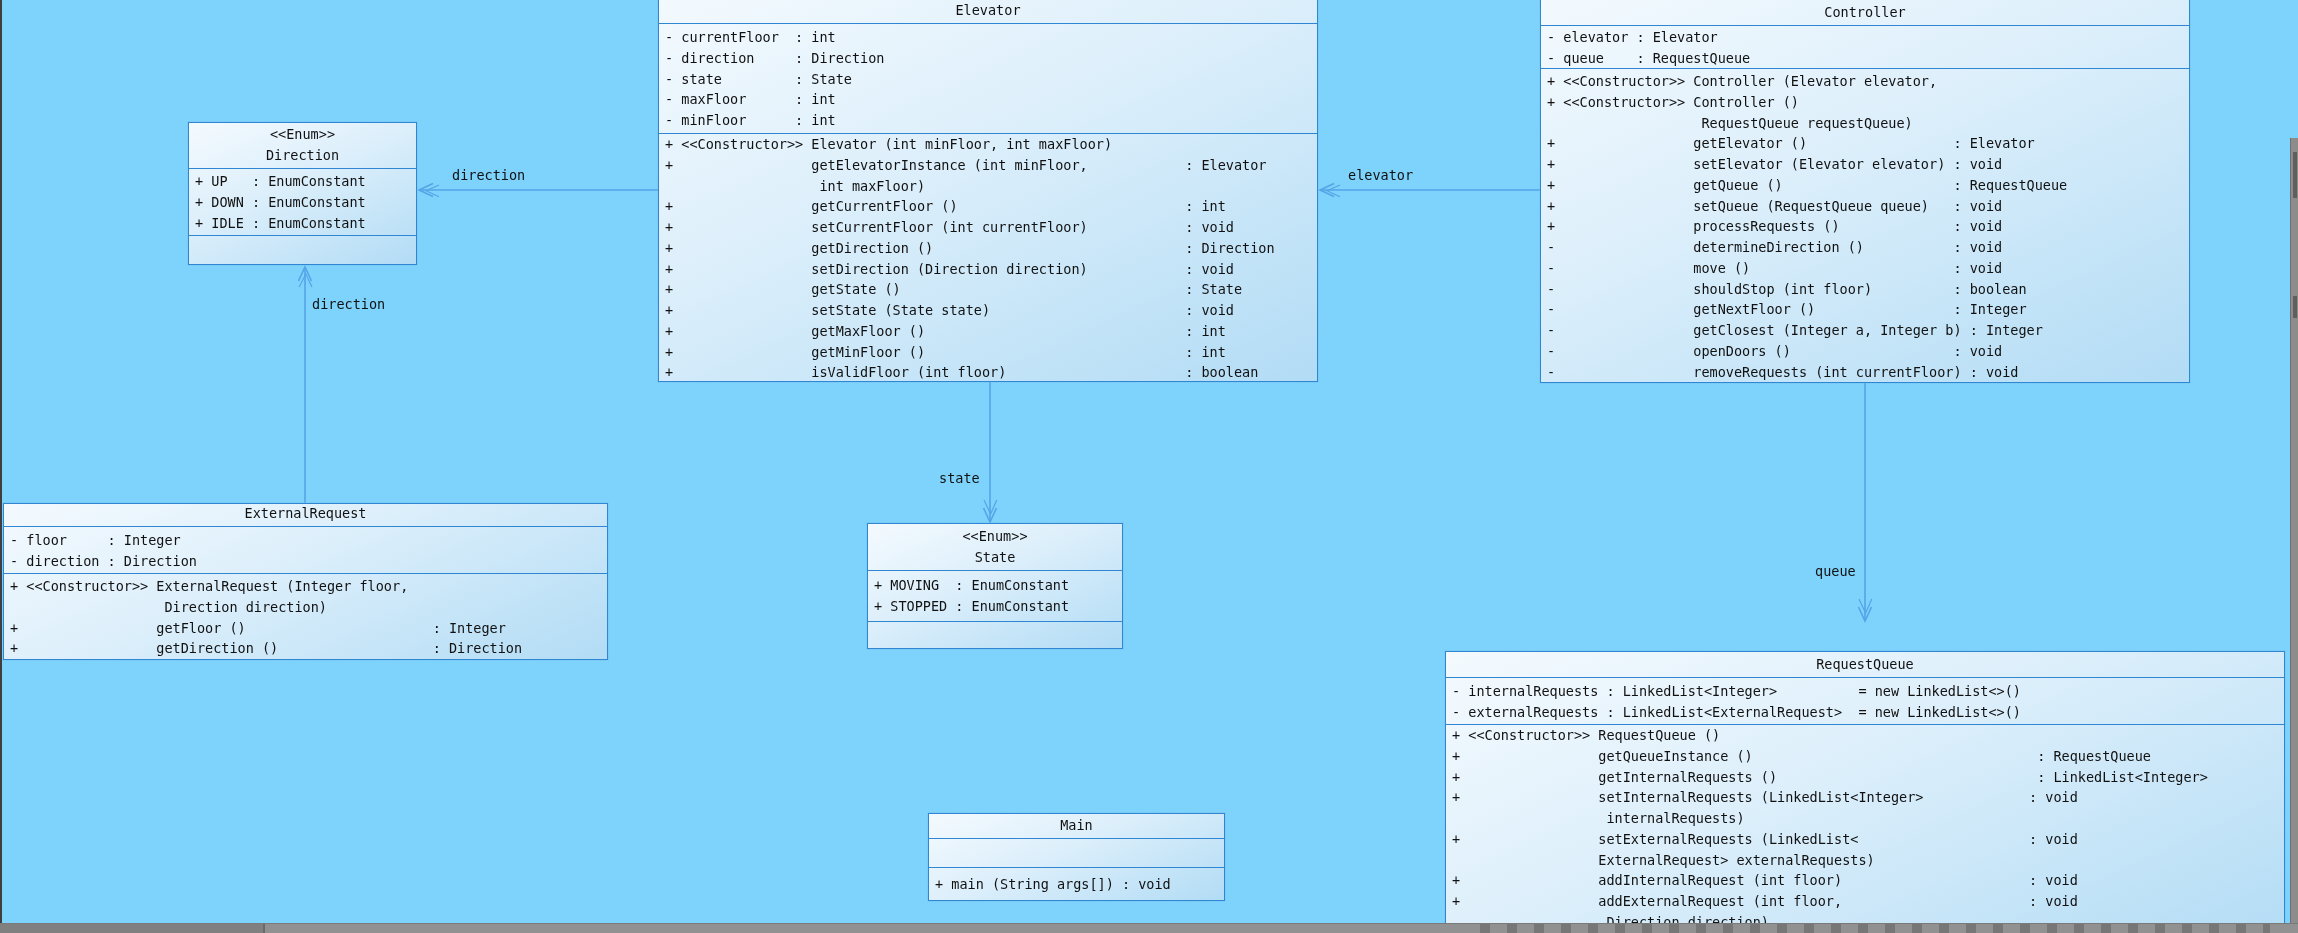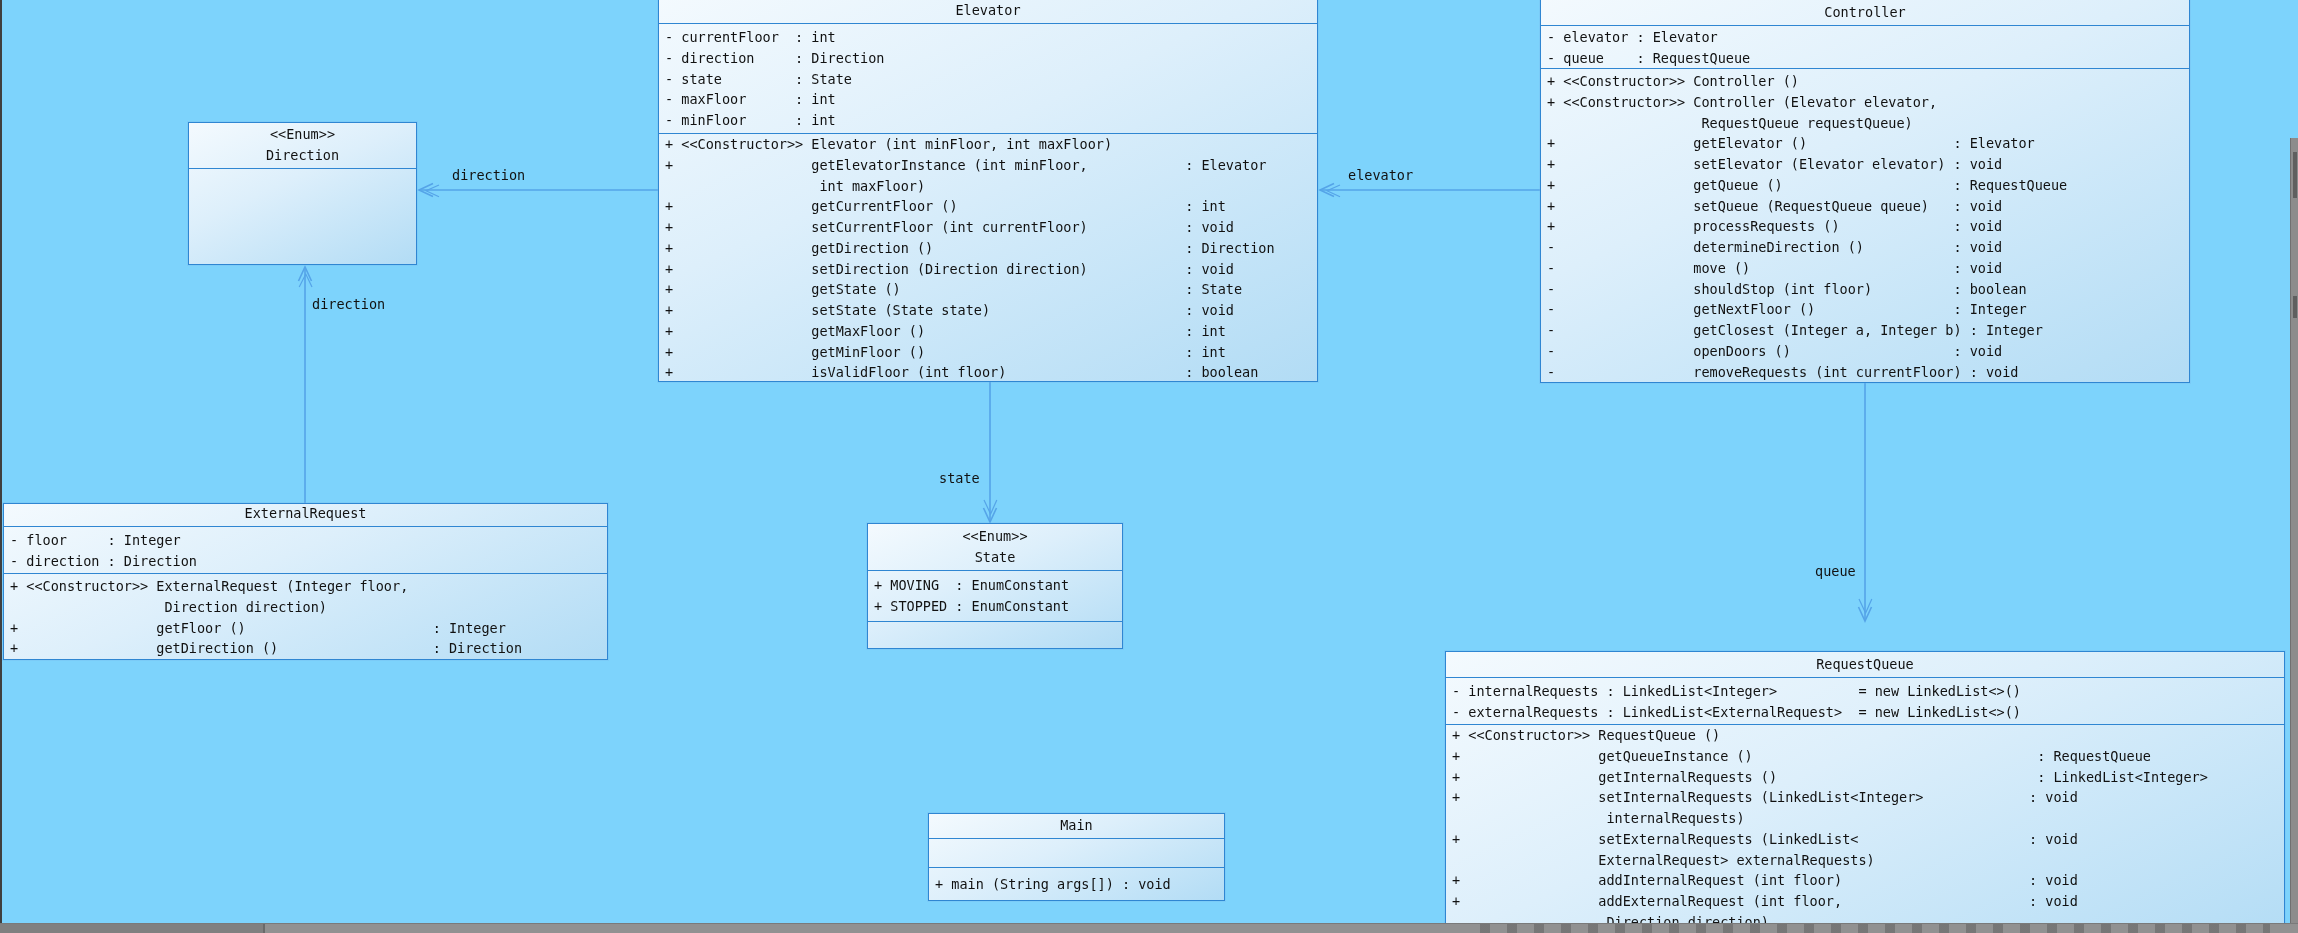--- a/index.html
+++ b/index.html
@@ -99,22 +99,22 @@
     <div class="cls-title" style="height:36px">
       <span>Controller</span>
     </div>
     <div class="cls-sec" style="height:43px; padding-top:1px">
 
     <div class="mline">- elevator : Elevator</div>
         <div class="mline">- queue    : RequestQueue</div>
       </div>
     <div class="cls-sec last" style="padding-top:2px">
 
-    <div class="mline">+ &lt;&lt;Constructor&gt;&gt; Controller ()</div>
-        <div class="mline">+ &lt;&lt;Constructor&gt;&gt; Controller (Elevator elevator,</div>
+    <div class="mline">+ &lt;&lt;Constructor&gt;&gt; Controller (Elevator elevator,</div>
+        <div class="mline">+ &lt;&lt;Constructor&gt;&gt; Controller ()</div>
         <div class="mline">                   RequestQueue requestQueue)</div>
         <div class="mline">+                 getElevator ()                  : Elevator</div>
         <div class="mline">+                 setElevator (Elevator elevator) : void</div>
         <div class="mline">+                 getQueue ()                     : RequestQueue</div>
         <div class="mline">+                 setQueue (RequestQueue queue)   : void</div>
         <div class="mline">+                 processRequests ()              : void</div>
         <div class="mline">-                 determineDirection ()           : void</div>
         <div class="mline">-                 move ()                         : void</div>
         <div class="mline">-                 shouldStop (int floor)          : boolean</div>
         <div class="mline">-                 getNextFloor ()                 : Integer</div>
@@ -122,20 +122,26 @@
         <div class="mline">-                 openDoors ()                    : void</div>
         <div class="mline">-                 removeRequests (int currentFloor) : void</div>
       </div>
   </div>
 
   <div class="uml-class" style="left:188px; top:122px; width:229px; height:143px;">
     <div class="cls-title" style="height:46px">
       <span>&lt;&lt;Enum&gt;&gt;</span>
       <span>Direction</span>
     </div>
+    <div class="cls-sec" style="height:67px; padding-top:2px">
+
+    <div class="mline">+ UP   : EnumConstant</div>
+        <div class="mline">+ DOWN : EnumConstant</div>
+        <div class="mline">+ IDLE : EnumConstant</div>
+      </div>
     <div class="cls-sec last"></div>
   </div>
 
   <div class="uml-class" style="left:867px; top:523px; width:256px; height:126px;">
     <div class="cls-title" style="height:47px">
       <span>&lt;&lt;Enum&gt;&gt;</span>
       <span>State</span>
     </div>
     <div class="cls-sec" style="height:51px; padding-top:4px">
 

